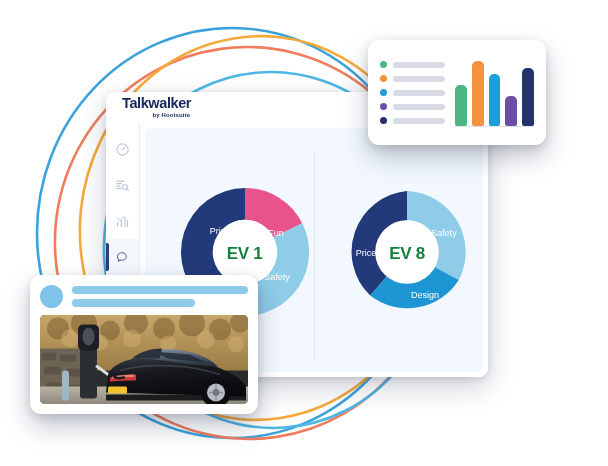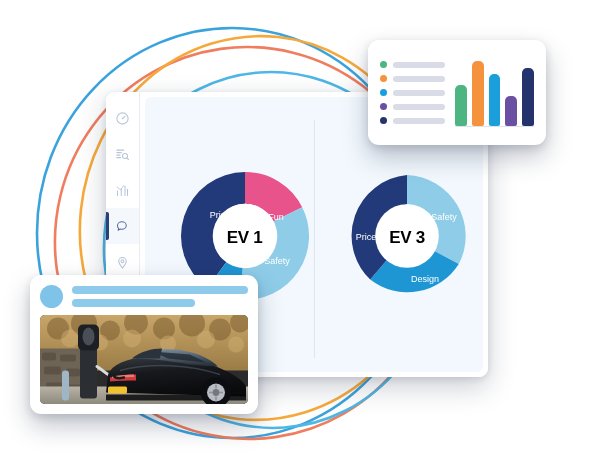--- a/index.html
+++ b/index.html
@@ -72,21 +72,21 @@
     flex:1;display:flex;align-items:center;justify-content:flex-end;height:100%;
   }
   .chart-cell.left{position:relative;}
   .divider{
     width:1px;background:#dde6ef;align-self:stretch;margin:12px 0 10px 0;
   }
   .donut-wrap{position:relative;}
   .donut-center-label{
     position:absolute;left:0;top:0;right:0;bottom:0;
     display:flex;align-items:center;justify-content:center;
-    font-size:17px;font-weight:bold;color:#000000;letter-spacing:-.3px;
+    font-size:17px;font-weight:bold;color:#15803d;letter-spacing:-.3px;
     pointer-events:none;
   }
   .seg-label{
     font-size:9px;fill:#ffffff;font-weight:normal;
     font-family:"Liberation Sans", sans-serif;
   }
 
   
   .barcard{
     position:absolute;left:368px;top:40px;width:178px;height:105px;
@@ -130,20 +130,26 @@
 
   <svg class="arcs" viewBox="0 0 608 466" width="608" height="466" fill="none">
     <ellipse cx="232" cy="233" rx="195" ry="205" stroke="#3aa3dc" stroke-width="2.6" fill="none"></ellipse>
     <ellipse cx="248" cy="243" rx="193" ry="196" stroke="#ef7d5e" stroke-width="2.6" fill="none" transform="rotate(-8 248 243)"></ellipse>
     <ellipse cx="258" cy="228" rx="178" ry="192" stroke="#f6a93b" stroke-width="2.6" fill="none" transform="rotate(6 258 228)"></ellipse>
     <ellipse cx="272" cy="250" rx="168" ry="178" stroke="#4eb7e5" stroke-width="2.6" fill="none" transform="rotate(-4 272 250)"></ellipse>
   </svg>
 
   <div class="dashboard">
 
+    <div class="dash-top">
+      <div class="brand">
+        <div class="brand-main">Talkwalker</div>
+        <div class="brand-sub">by Hootsuite</div>
+      </div>
+    </div>
 
     <div class="dash-body">
 
       <nav class="sidebar">
 
         <div class="side-item">
           <span>
             <svg width="15" height="15" viewBox="0 0 24 24" fill="none" stroke="#b9c4d8" stroke-width="1.7" stroke-linecap="round">
               <circle cx="12" cy="12" r="9"></circle>
               <path d="M12 12 L16 8.5"></path>
@@ -226,21 +232,21 @@
                   <path fill="#8ecce8" d="M66 5 A61 61 0 0 1 117.8 94.1 L92.2 80.3 A31.8 31.8 0 0 0 66 34.2 Z"></path>
 
                   <path fill="#1f96d4" d="M117.8 94.1 A61 61 0 0 1 29.2 109.6 L49.9 85.2 A31.8 31.8 0 0 0 92.2 80.3 Z"></path>
 
                   <path fill="#233a7a" d="M29.2 109.6 A61 61 0 0 1 66 5 L66 34.2 A31.8 31.8 0 0 0 49.9 85.2 Z"></path>
                   <circle cx="66" cy="66" r="31.8" fill="#ffffff"></circle>
                   <text class="seg-label" x="103" y="50" text-anchor="middle">Safety</text>
                   <text class="seg-label" x="84" y="112" text-anchor="middle">Design</text>
                   <text class="seg-label" x="25" y="70" text-anchor="middle">Price</text>
                 </svg>
-                <div class="donut-center-label">EV 3</div>
+                <div class="donut-center-label">EV 8</div>
               </div>
             </div>
 
           </div>
         </section>
       </main>
 
     </div>
   </div>
 

